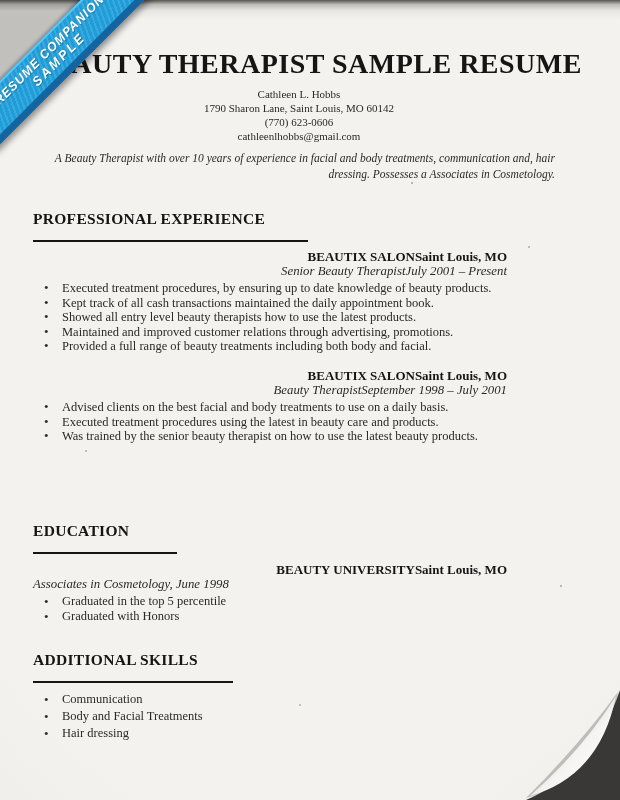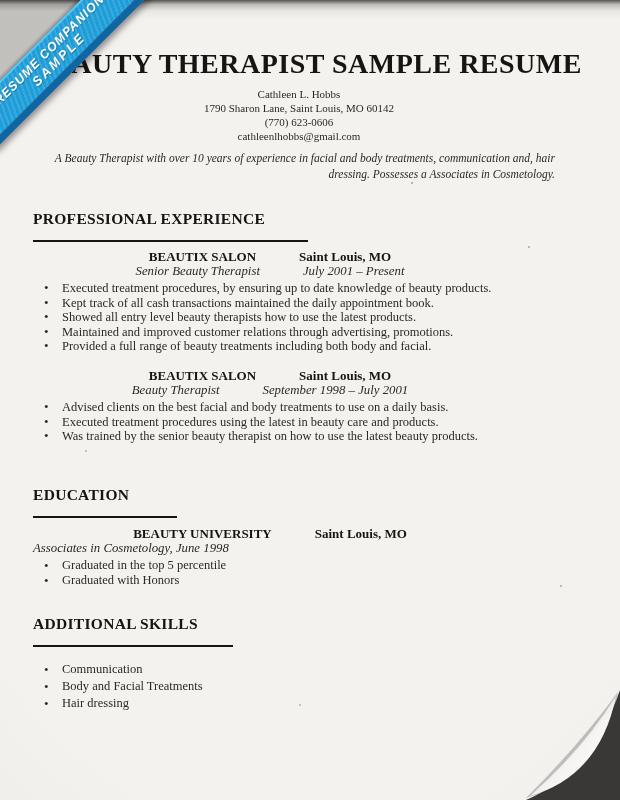--- a/index.html
+++ b/index.html
@@ -37,36 +37,36 @@
   .curl{position:absolute;right:0;bottom:0;width:130px;height:130px;z-index:7;}
   
   .content{position:absolute;top:0;left:0;width:620px;height:800px;z-index:3;
     padding:44px 55px 0 33px;box-sizing:border-box;}
   .title{font-size:28px;font-weight:bold;letter-spacing:.5px;line-height:40px;
     text-align:center;color:#161513;white-space:nowrap;}
   .contact{margin-top:3px;text-align:center;font-size:11px;line-height:14px;}
   .summary{margin-top:8px;width:512px;margin-left:auto;margin-right:auto;
     text-align:right;font-style:italic;font-size:11.5px;line-height:15.5px;}
   .section-exp{margin-top:28px;}
-  .section-edu{margin-top:42px;}
+  .section-edu{margin-top:78px;}
   .section-skl{margin-top:26px;}
   .sec-head{display:inline-block;font-size:15.5px;font-weight:bold;letter-spacing:.3px;
     line-height:17px;color:#161513;border-bottom:2.5px solid #151513;padding-bottom:13px;}
   .w-exp{min-width:275px;} .w-edu{min-width:144px;} .w-skl{min-width:200px;}
   .job1{margin-top:7px;} .job2{margin-top:14px;} .edu-block{margin-top:8px;}
-  .row{display:flex;justify-content:center;width:474px;gap:43px;}
+  .row{display:flex;justify-content:flex-end;width:474px;}
   .company{font-size:13px;font-weight:bold;color:#161513;line-height:15px;}
   .loc{font-size:13px;font-weight:bold;color:#161513;line-height:15px;text-align:right;}
   .role{font-size:12.8px;font-style:italic;line-height:15px;}
   .dates{font-size:12.8px;font-style:italic;line-height:15px;text-align:right;}
   ul.blist{margin:2px 0 0 7px;padding:0;list-style:none;}
   ul.blist li{position:relative;padding-left:22px;font-size:12.5px;line-height:14.6px;}
   ul.blist li::before{content:"\2022";position:absolute;left:4px;top:0;font-size:13px;}
   ul.blist.wide li{line-height:15.5px;}
-  ul.blist.skills{margin-top:14px;}
+  ul.blist.skills{margin-top:8px;}
   ul.blist.skills li{line-height:17px;}
 </style>
 </head>
 <body>
 
 <div class="page">
 
   <div class="corner-tl"></div>
   <div class="top-shade"></div>
 

